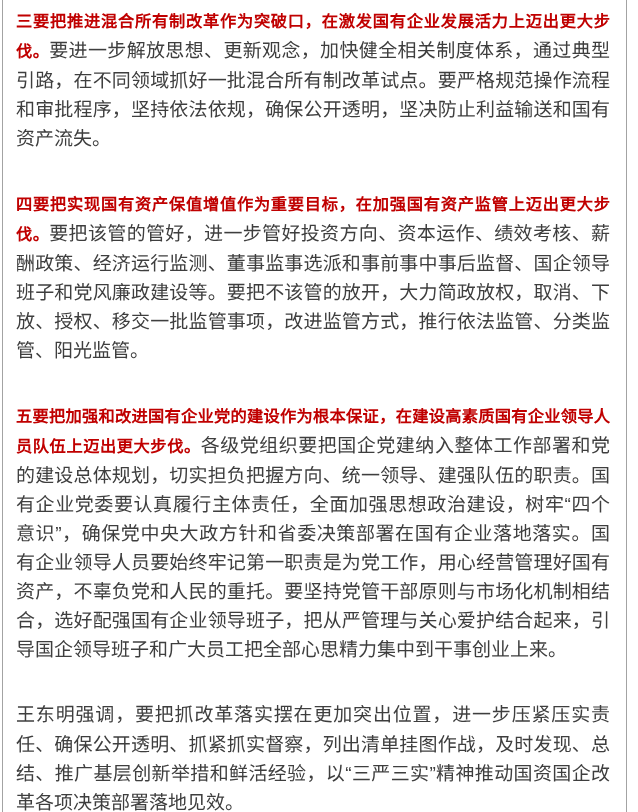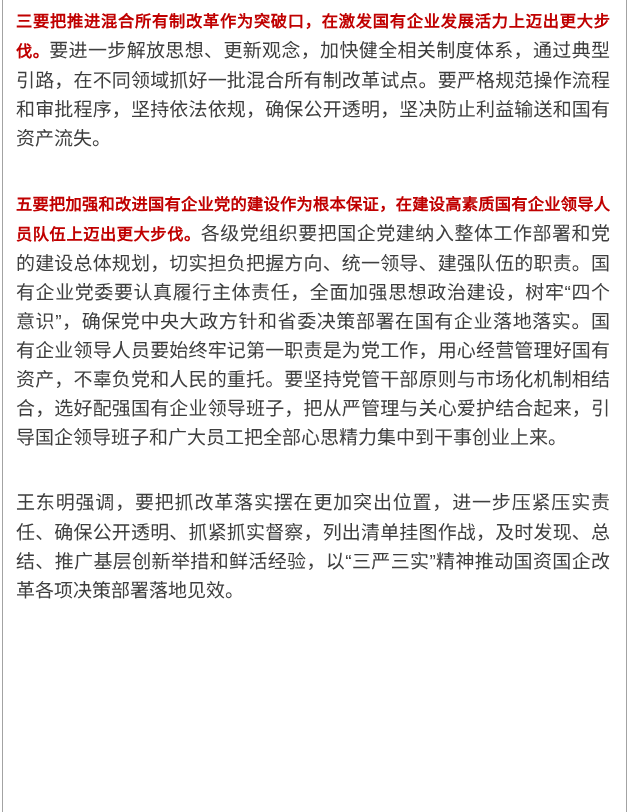--- a/index.html
+++ b/index.html
@@ -48,16 +48,17 @@
     font-weight: bold;
     color: var(--accent_red, #c00000);
   }
 </style>
 </head>
 <body>
 
 <div class="page">
   <div class="content">
     <p class="para"><span class="lead">三要把推进混合所有制改革作为突破口，在激发国有企业发展活力上迈出更大步伐。</span><span class="body-text">要进一步解放思想、更新观念，加快健全相关制度体系，通过典型引路，在不同领域抓好一批混合所有制改革试点。要严格规范操作流程和审批程序，坚持依法依规，确保公开透明，坚决防止利益输送和国有资产流失。</span></p>
+    <p class="para"><span class="lead">四要把实现国有资产保值增值作为重要目标，在加强国有资产监管上迈出更大步伐。</span><span class="body-text">要把该管的管好，进一步管好投资方向、资本运作、绩效考核、薪酬政策、经济运行监测、董事监事选派和事前事中事后监督、国企领导班子和党风廉政建设等。要把不该管的放开，大力简政放权，取消、下放、授权、移交一批监管事项，改进监管方式，推行依法监管、分类监管、阳光监管。</span></p>
     <p class="para"><span class="lead">五要把加强和改进国有企业党的建设作为根本保证，在建设高素质国有企业领导人员队伍上迈出更大步伐。</span><span class="body-text">各级党组织要把国企党建纳入整体工作部署和党的建设总体规划，切实担负把握方向、统一领导、建强队伍的职责。国有企业党委要认真履行主体责任，全面加强思想政治建设，树牢“四个意识”，确保党中央大政方针和省委决策部署在国有企业落地落实。国有企业领导人员要始终牢记第一职责是为党工作，用心经营管理好国有资产，不辜负党和人民的重托。要坚持党管干部原则与市场化机制相结合，选好配强国有企业领导班子，把从严管理与关心爱护结合起来，引导国企领导班子和广大员工把全部心思精力集中到干事创业上来。</span></p>
     <p class="para"><span class="lead"></span><span class="body-text">王东明强调，要把抓改革落实摆在更加突出位置，进一步压紧压实责任、确保公开透明、抓紧抓实督察，列出清单挂图作战，及时发现、总结、推广基层创新举措和鲜活经验，以“三严三实”精神推动国资国企改革各项决策部署落地见效。</span></p>
   </div>
 </div>
 
 </body></html>

